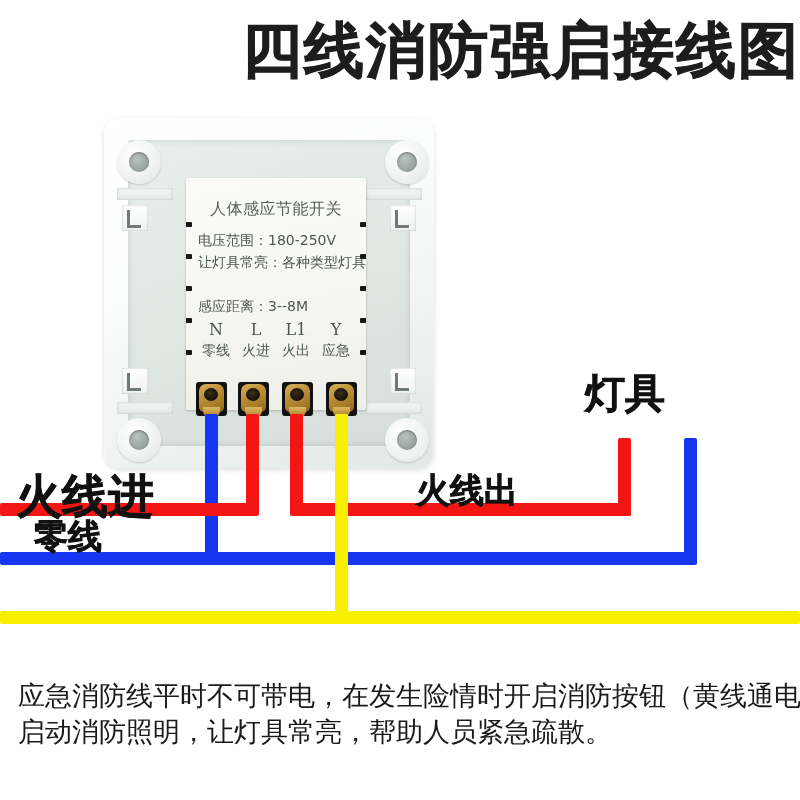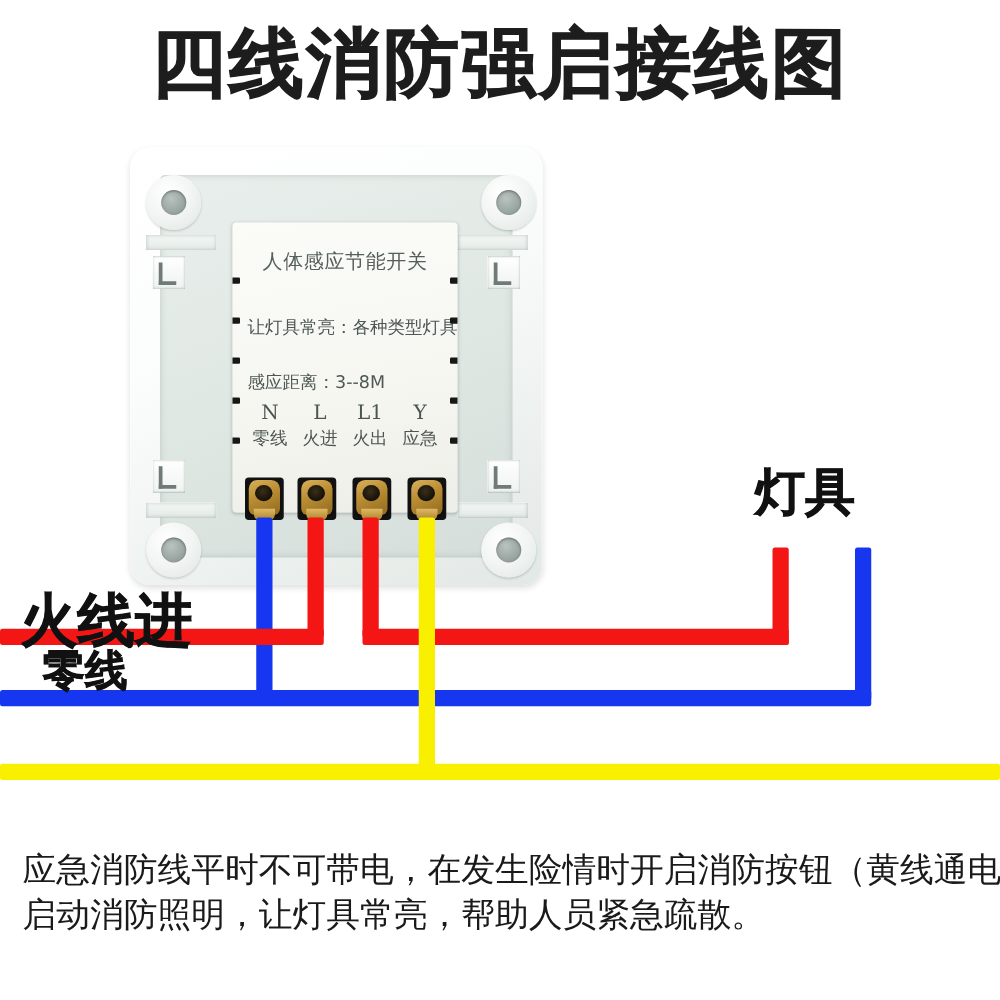--- a/index.html
+++ b/index.html
@@ -7,21 +7,21 @@
   body{
     width:800px;height:800px;position:relative;overflow:hidden;
     font-family:"Liberation Sans","DejaVu Sans",sans-serif;
     color:#111;
   }
   #stage{position:absolute;inset:0;width:800px;height:800px;}
 
   
   .title{
     position:absolute;left:0;top:18px;width:800px;
-    text-align:center;
+    text-align:right;
     font-size:60px;line-height:66px;
     font-weight:bold;
     letter-spacing:2px;
     color:#1d1d1d;
     -webkit-text-stroke:1px #1d1d1d;
     white-space:nowrap;
   }
 
   
   .plate{
@@ -145,21 +145,21 @@
   .w.yellow{background:#f9f000}
 
   
   .wlabel{
     position:absolute;font-weight:bold;color:#111;white-space:nowrap;
     -webkit-text-stroke:0.7px #111;
   }
   .wlabel.l-in{left:16px;top:466px;font-size:46px}
   .wlabel.l-n{left:34px;top:514px;font-size:34px}
   .wlabel.l-out{left:416px;top:468px;font-size:34px}
-  .wlabel.l-lamp{left:604px;top:366px;font-size:40px}
+  .wlabel.l-lamp{left:585px;top:366px;font-size:40px}
 
   
   .note-title{
     position:absolute;left:18px;top:638px;font-size:29px;font-weight:bold;
     color:#111;-webkit-text-stroke:0.6px #111;white-space:nowrap;
   }
   .note-line{
     position:absolute;left:18px;font-size:27px;color:#1a1a1a;white-space:nowrap;
     font-family:"DejaVu Sans",sans-serif;
   }
@@ -185,20 +185,21 @@
   <div class="rib r3"></div>
   <div class="rib r4"></div>
   <div class="slot s1"></div>
   <div class="slot s2"></div>
   <div class="slot s3"></div>
   <div class="slot s4"></div>
 
   <div class="card">
     <div class="headline">人体感应节能开关</div>
 
+    <div class="spec s0">电压范围：180-250V</div>
     <div class="spec s1">让灯具常亮：各种类型灯具</div>
     <div class="spec s3">感应距离：3--8M</div>
 
     <div class="term-letters">
       <span>N</span>
       <span>L</span>
       <span>L1</span>
       <span>Y</span>
     </div>
     <div class="term-names">
@@ -238,18 +239,19 @@
 
   <div class="w red" style="left:290px;top:414px;width:13px;height:96px"></div>
   <div class="w red" style="left:290px;top:503px;width:341px;height:13px"></div>
   <div class="w red" style="left:618px;top:438px;width:13px;height:78px"></div>
 
   <div class="w yellow" style="left:335px;top:414px;width:13px;height:204px"></div>
   <div class="w yellow" style="left:0px;top:611px;width:800px;height:13px"></div>
 
   <div class="wlabel l-in">火线进</div>
   <div class="wlabel l-n">零线</div>
+  <div class="wlabel l-out">火线出</div>
   <div class="wlabel l-lamp">灯具</div>
 
   <div class="note-line n0">应急消防线平时不可带电，在发生险情时开启消防按钮（黄线通电）</div>
   <div class="note-line n1">启动消防照明，让灯具常亮，帮助人员紧急疏散。</div>
 
 </div>
 
 </body></html>

